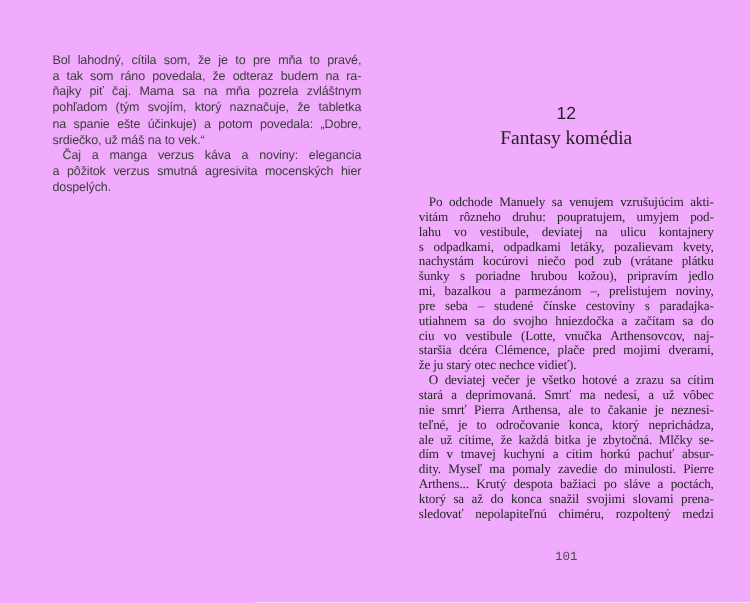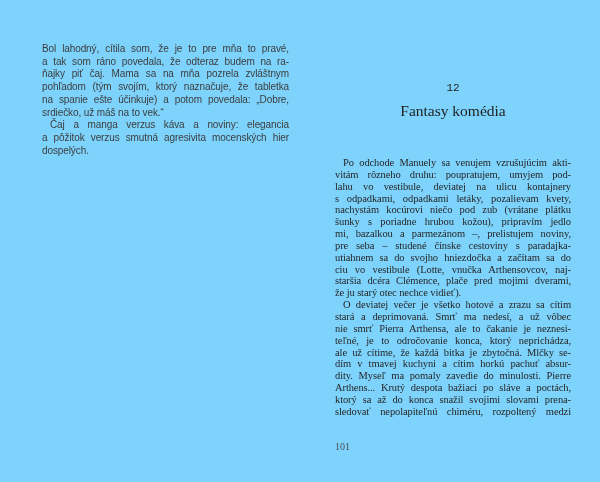--- a/index.html
+++ b/index.html
@@ -4,21 +4,21 @@
 <style>
   html, body {
     margin: 0;
     padding: 0;
     background: #ffffff;
   }
   .spread {
     position: relative;
     width: 600px;
     height: 482px;
-    background: #7dd3fc;
+    background: #f0abfc;
     overflow: hidden;
   }
   .page {
     position: absolute;
     top: 0;
     height: 482px;
   }
   .page-left  { left: 0;   width: 300px; }
   .page-right { left: 300px; width: 300px; }
 
@@ -35,22 +35,22 @@
     color: #3d3d3d;
   }
 
   
   .chapter-number {
     position: absolute;
     left: 35px;
     top: 82px;
     width: 236px;
     text-align: center;
-    font-family: Liberation Mono, monospace;
-    font-size: 11px;
+    font-family: Liberation Sans, sans-serif;
+    font-size: 14px;
     color: #222222;
   }
   .chapter-title {
     position: absolute;
     left: 35px;
     top: 102px;
     width: 236px;
     text-align: center;
     font-family: "Liberation Serif", "DejaVu Serif", serif;
     font-size: 15.5px;
@@ -65,21 +65,22 @@
     font-size: 10.5px;
     letter-spacing: -0.1px;
     line-height: 11.85px;
     color: #262626;
   }
   .page-number {
     position: absolute;
     left: 35px;
     top: 441px;
     width: 236px;
-    font-family: Liberation Serif, serif;
+    text-align: center;
+    font-family: Liberation Mono, monospace;
     font-size: 10px;
     color: #4d4d4d;
   }
 
   
   .line {
     text-align: justify;
     text-align-last: justify;
     white-space: normal;
   }

